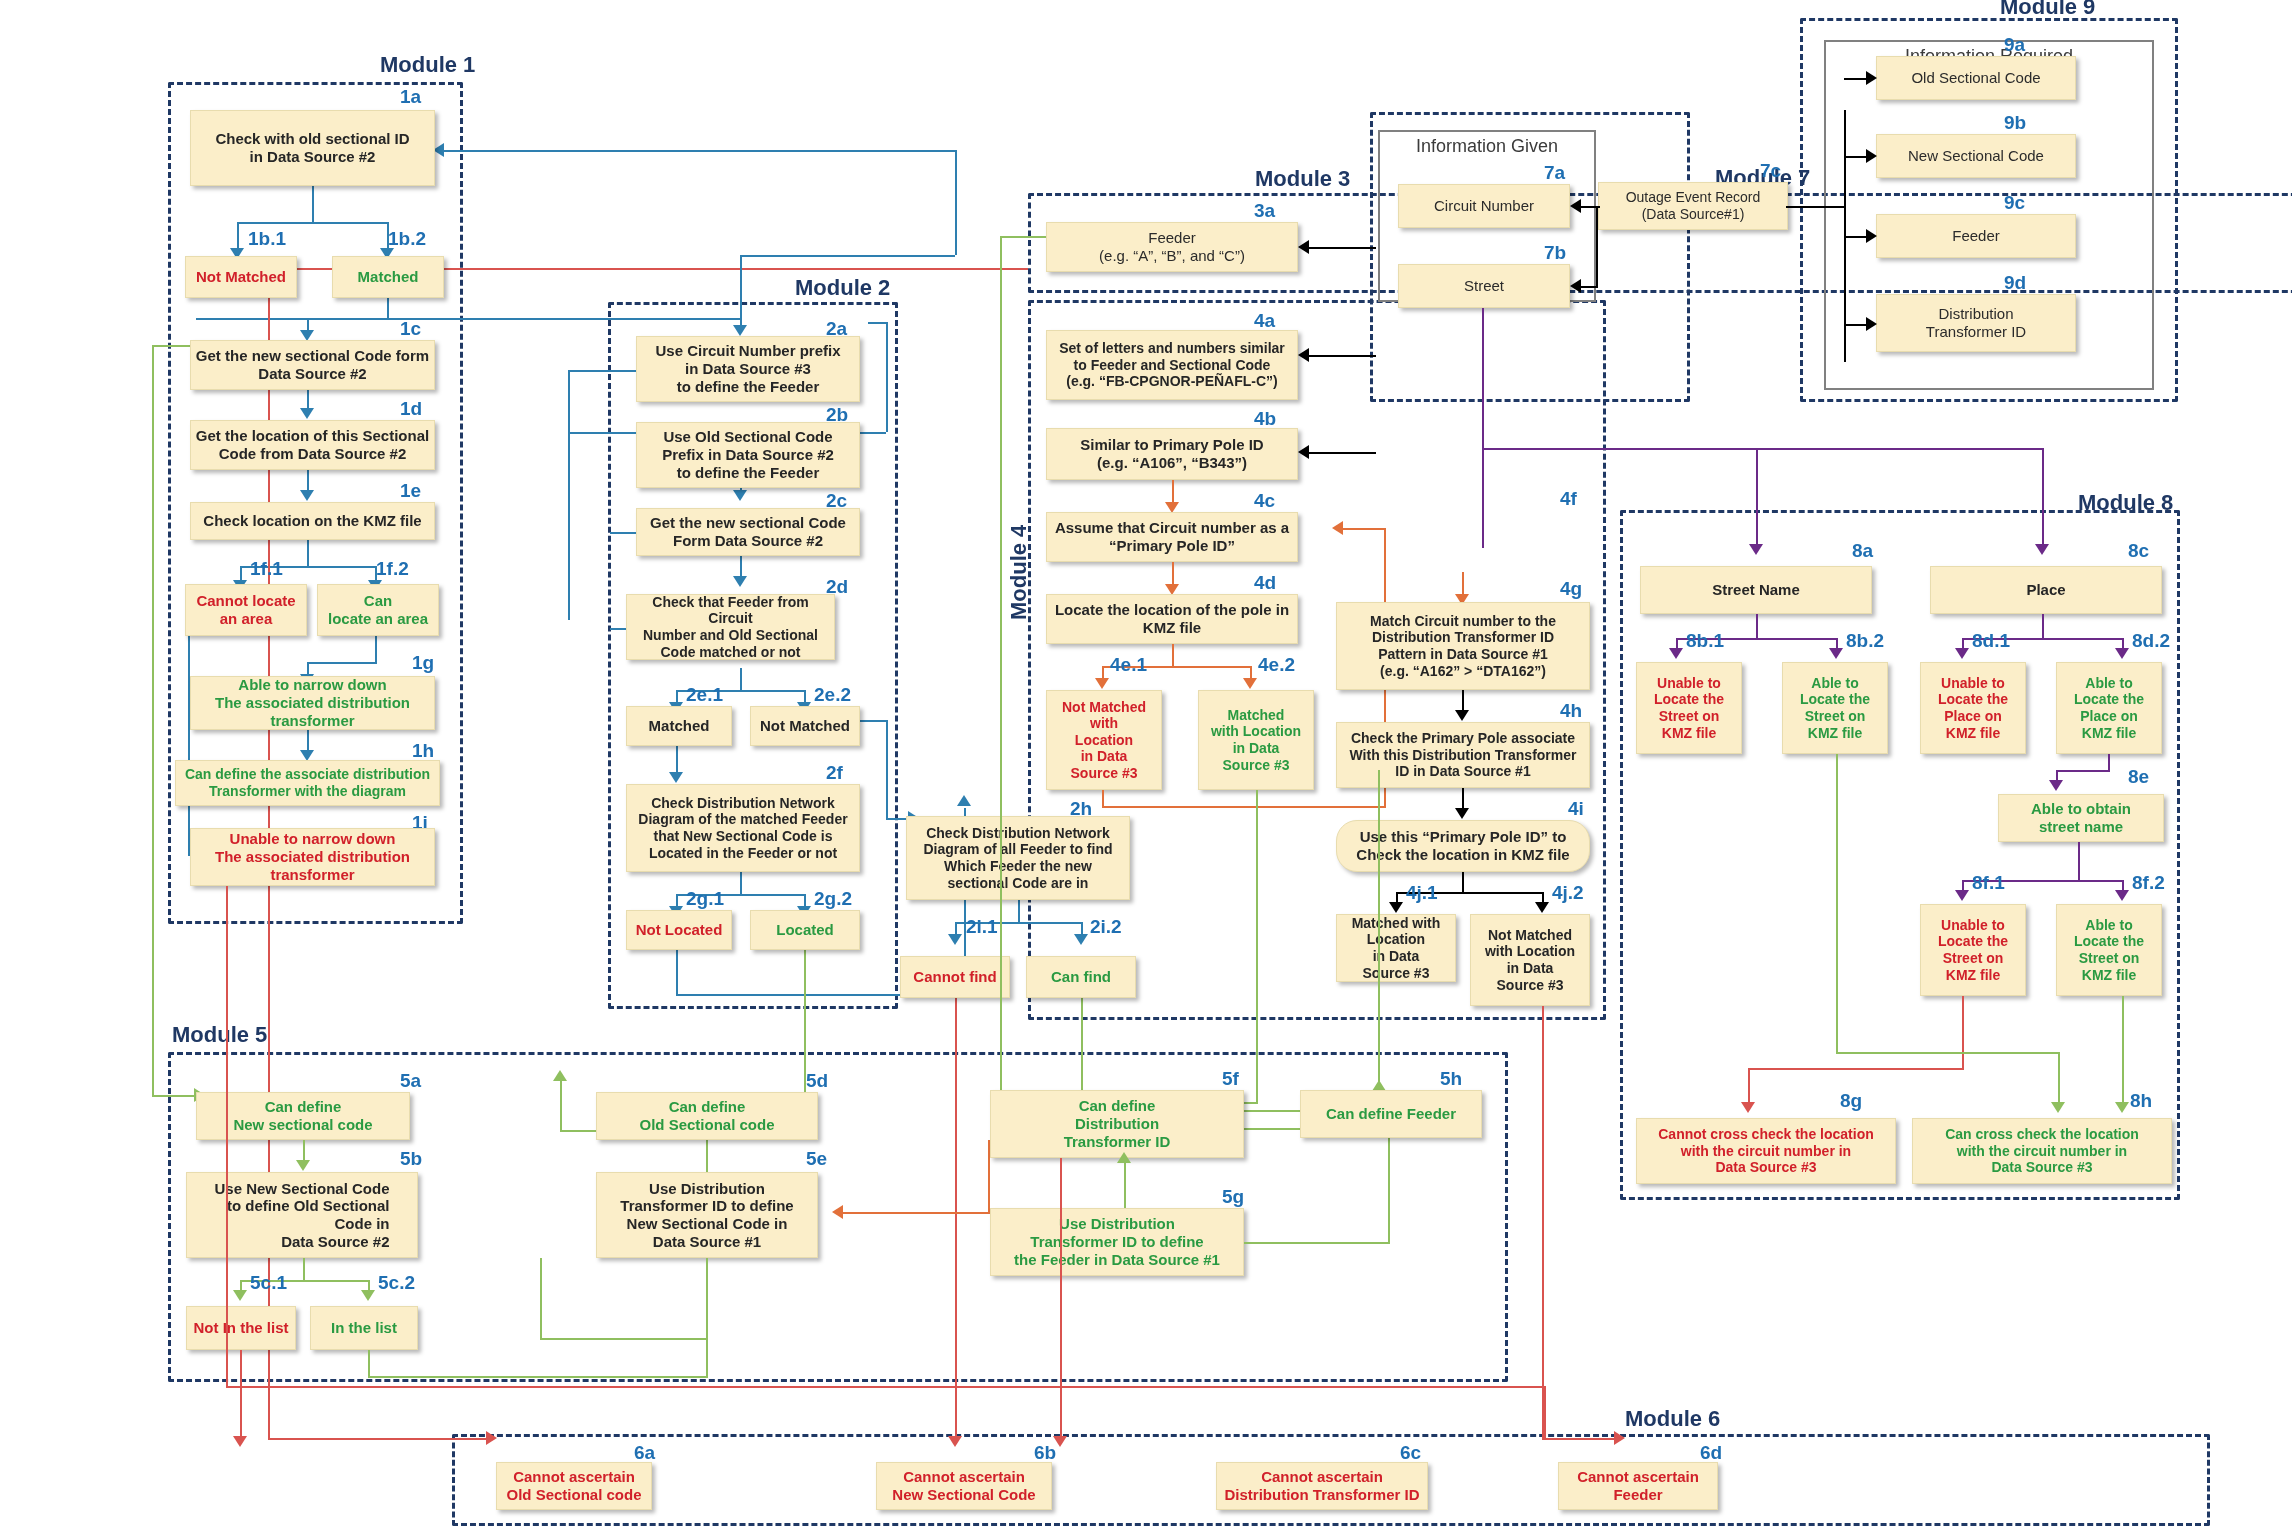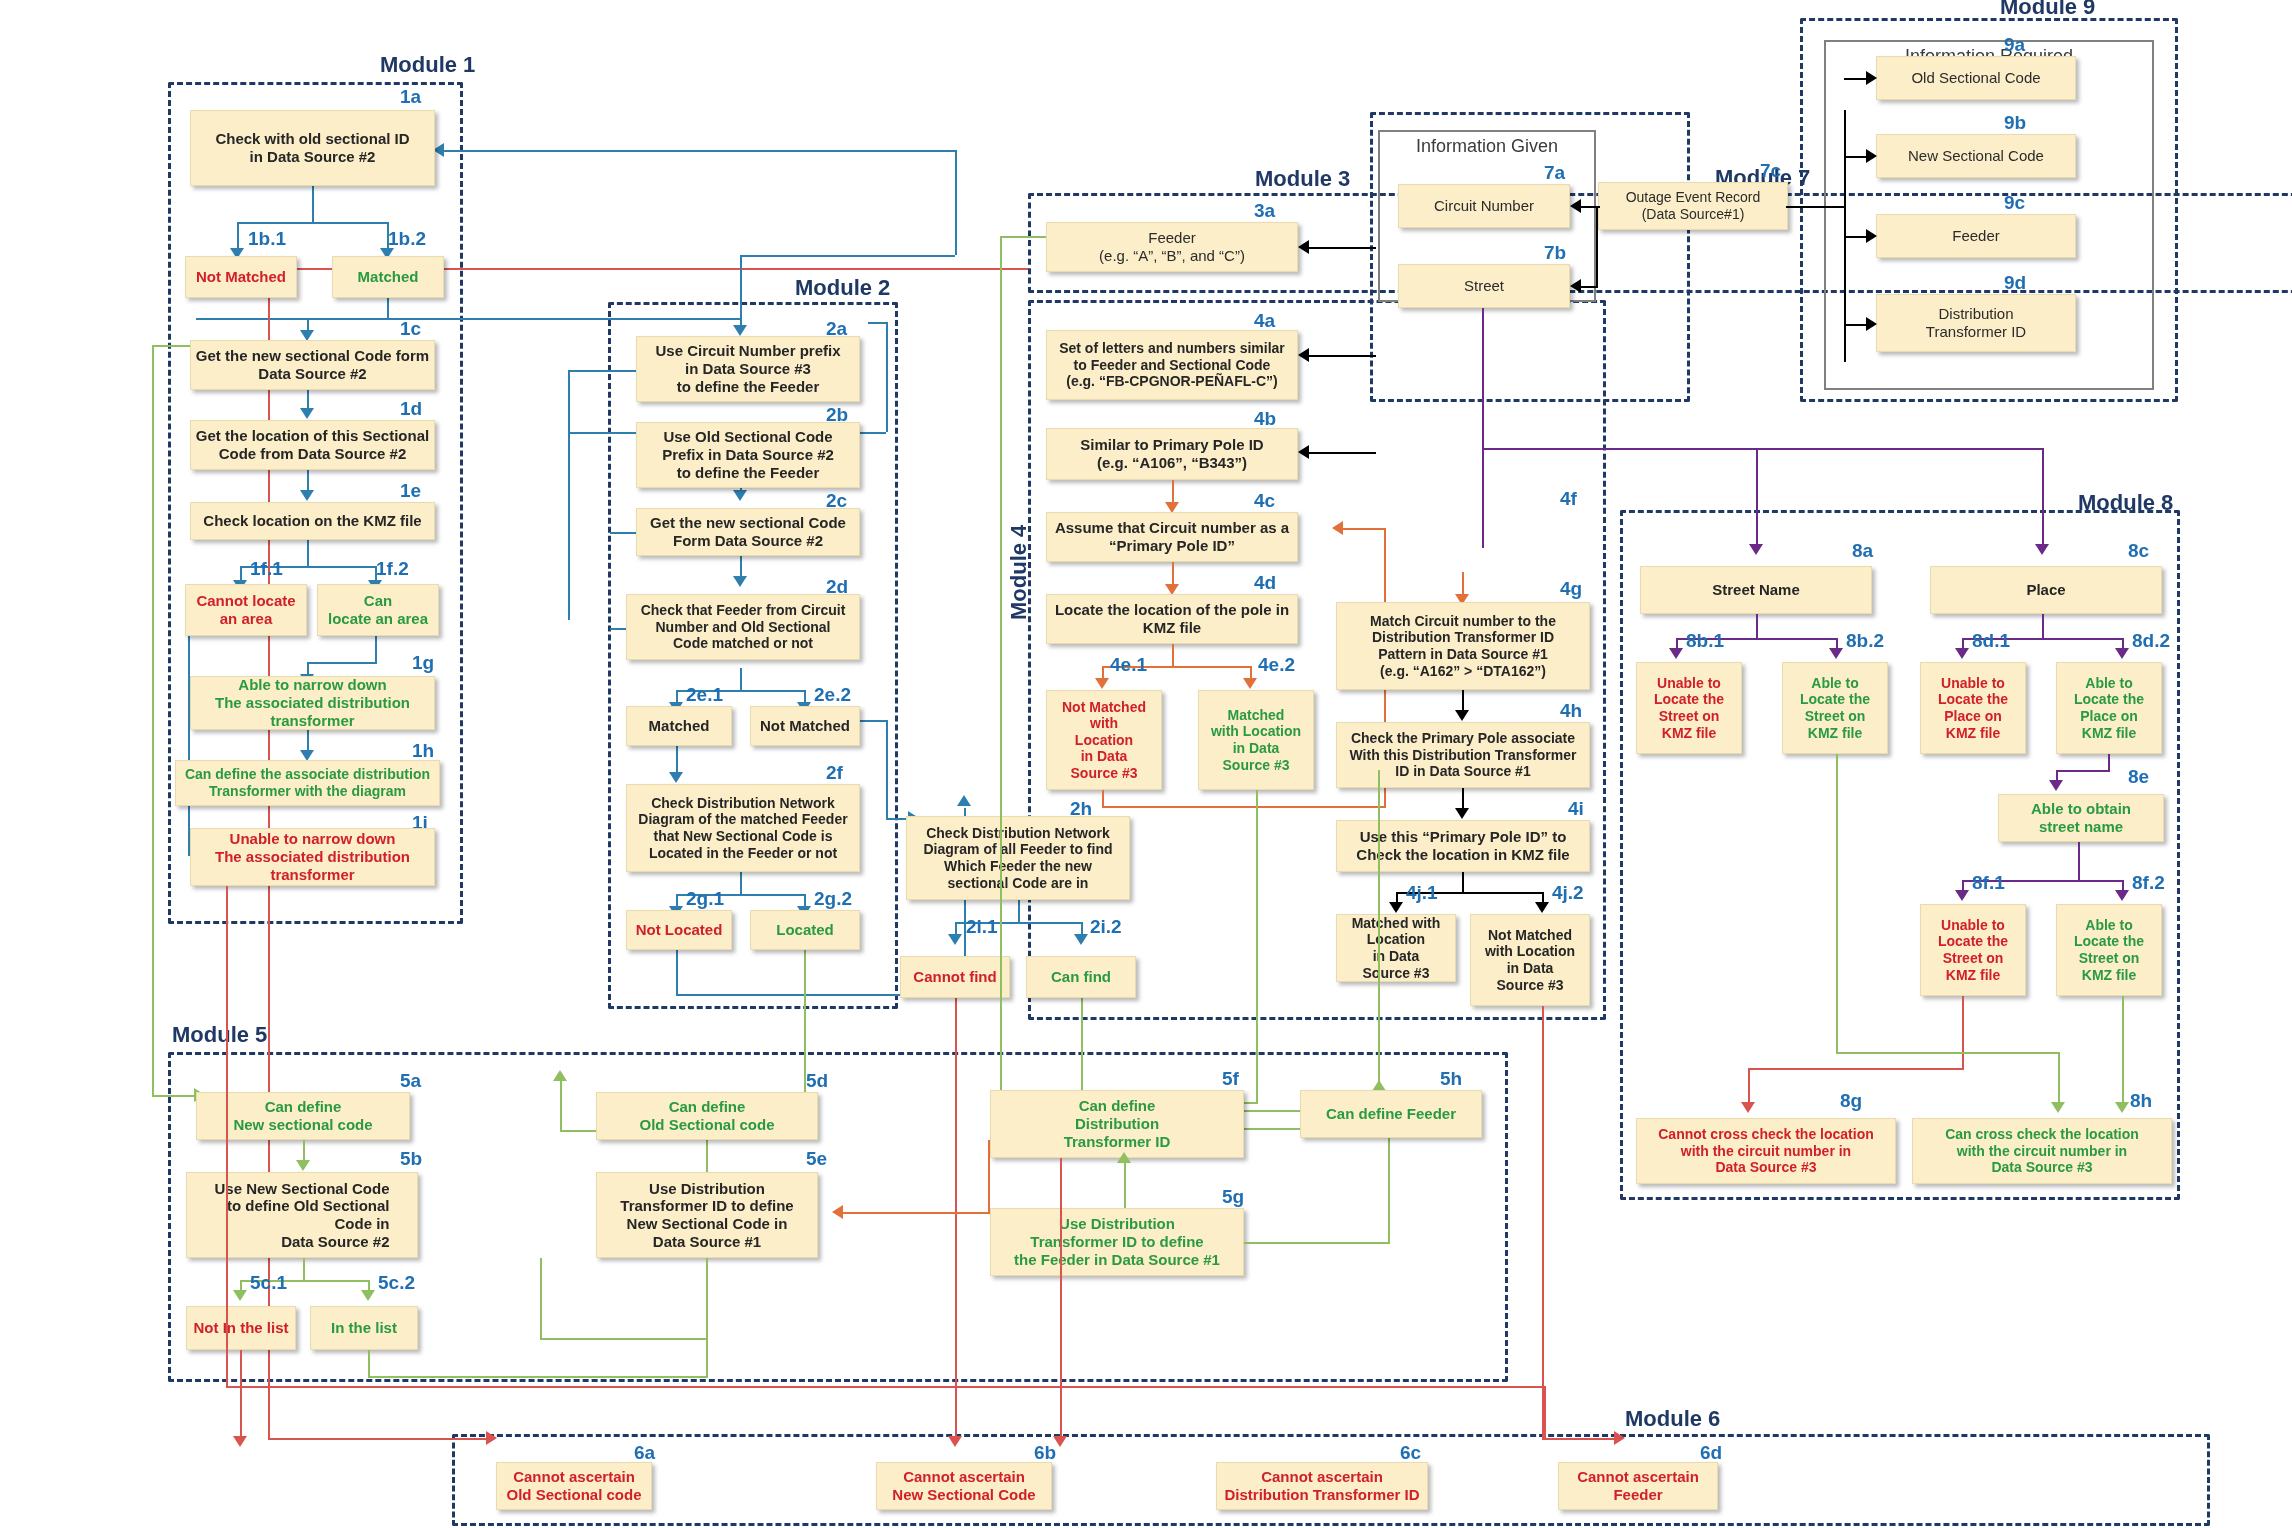--- a/index.html
+++ b/index.html
@@ -255,21 +255,21 @@
   <div class="tag" style="left:826px;top:404px;">2b</div>
   <div class="node dark" style="left:636px;top:422px;width:224px;height:66px;white-space:pre-line;">Use Old Sectional Code
 Prefix in Data Source #2
 to define the Feeder</div>
 
   <div class="tag" style="left:826px;top:490px;">2c</div>
   <div class="node dark" style="left:636px;top:508px;width:224px;height:48px;white-space:pre-line;">Get the new sectional Code
 Form Data Source #2</div>
 
   <div class="tag" style="left:826px;top:576px;">2d</div>
-  <div class="node dark" style="left:626px;top:594px;width:234px;height:66px;white-space:pre-line;font-size:14px;">Check that Feeder from Circuit
+  <div class="node dark" style="left:626px;top:594px;width:209px;height:66px;white-space:pre-line;font-size:14px;">Check that Feeder from Circuit
 Number and Old Sectional
 Code matched or not</div>
 
   <div class="tag" style="left:686px;top:684px;">2e.1</div>
   <div class="node dark" style="left:626px;top:706px;width:106px;height:40px;">Matched</div>
   <div class="tag" style="left:814px;top:684px;">2e.2</div>
   <div class="node dark" style="left:750px;top:706px;width:110px;height:40px;">Not Matched</div>
 
   <div class="tag" style="left:826px;top:762px;">2f</div>
   <div class="node dark" style="left:626px;top:784px;width:234px;height:88px;white-space:pre-line;font-size:14px;">Check Distribution Network
@@ -373,21 +373,21 @@
 
   <div class="tag" style="left:1560px;top:700px;">4h</div>
   <div class="node dark" style="left:1336px;top:722px;width:254px;height:66px;white-space:pre-line;font-size:14px;">Check the Primary Pole associate
 With this Distribution Transformer
 ID in Data Source #1</div>
 
   <div class="ln v c-blk" style="left:1462px;top:788px;height:22px;"></div>
   <div class="al ah a-blk" style="left:1455px;top:808px;border-top:11px solid #000;border-bottom:none;"></div>
 
   <div class="tag" style="left:1568px;top:798px;text-align:right;">4i</div>
-  <div class="node dark" style="left:1336px;top:820px;width:254px;height:52px;white-space:pre-line;">Use this “Primary Pole ID” to
+  <div class="node dark" style="left:1336px;top:820px;width:254px;height:52px;white-space:pre-line;border-radius:21px;">Use this “Primary Pole ID” to
 Check the location in KMZ file</div>
 
   <div class="ln v c-blk" style="left:1462px;top:872px;height:20px;"></div>
   <div class="ln h c-blk" style="left:1396px;top:892px;width:146px;"></div>
   <div class="ln v c-blk" style="left:1396px;top:892px;height:12px;"></div>
   <div class="al ah a-blk" style="left:1389px;top:902px;border-top:11px solid #000;border-bottom:none;"></div>
   <div class="ln v c-blk" style="left:1542px;top:892px;height:12px;"></div>
   <div class="al ah a-blk" style="left:1535px;top:902px;border-top:11px solid #000;border-bottom:none;"></div>
 
   <div class="tag" style="left:1406px;top:882px;">4j.1</div>

